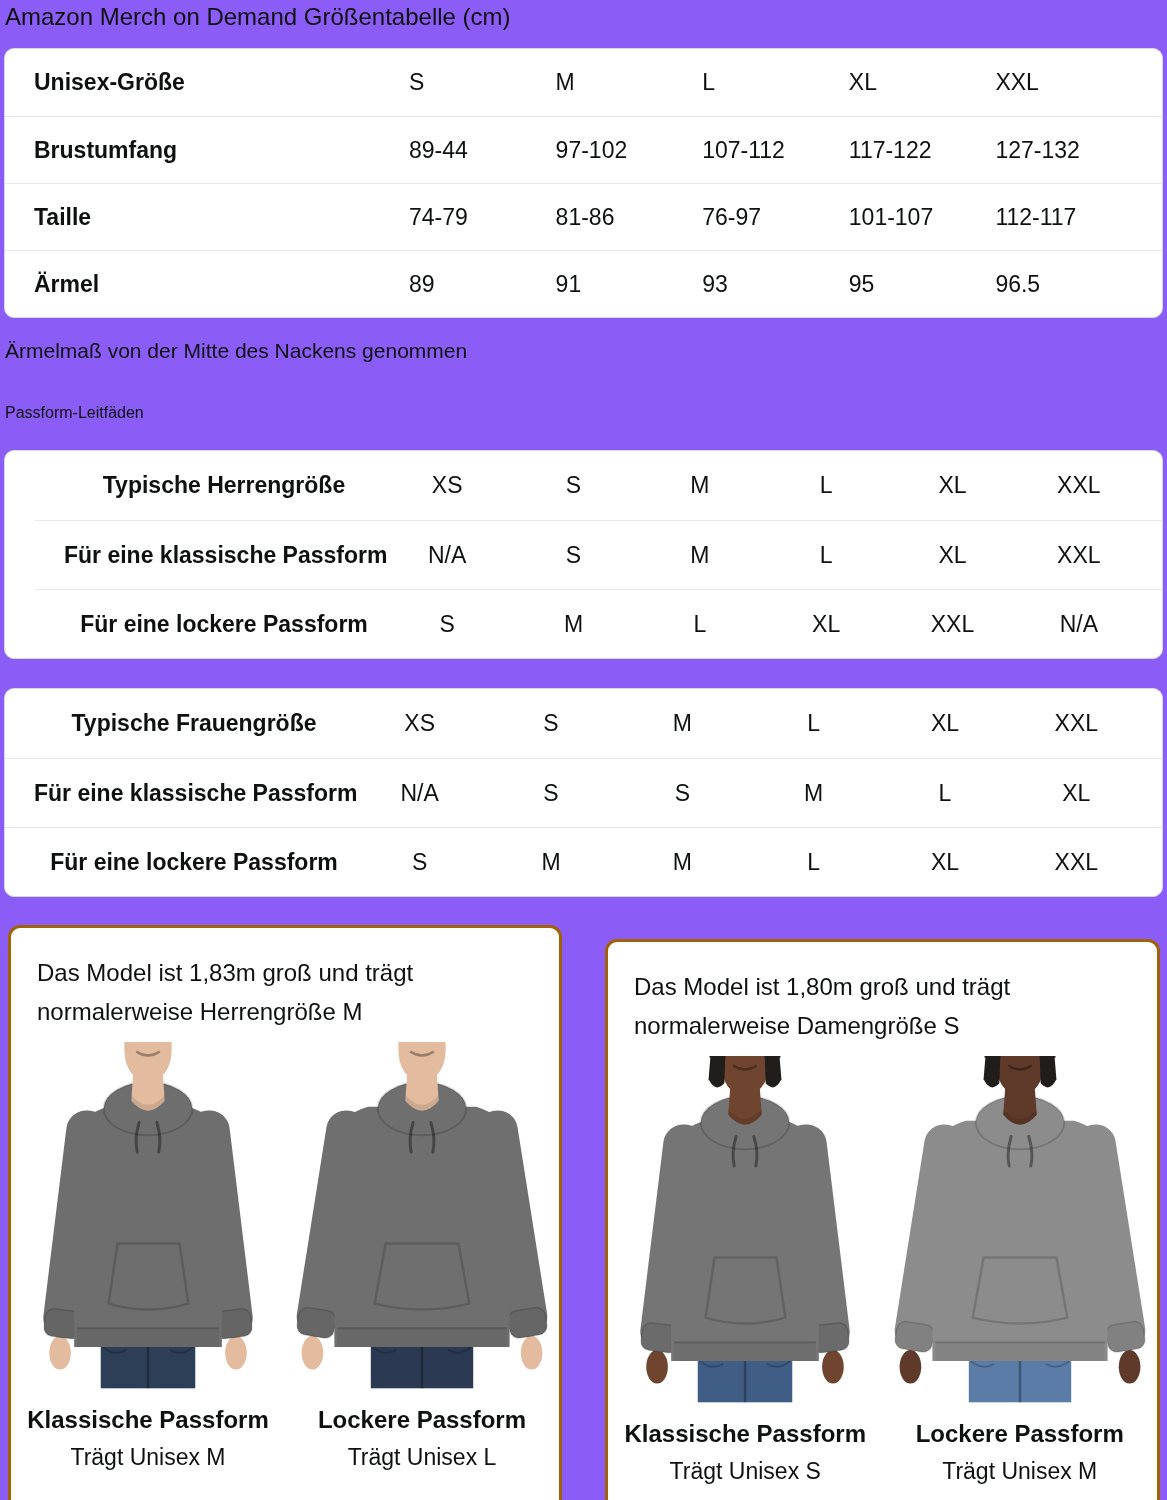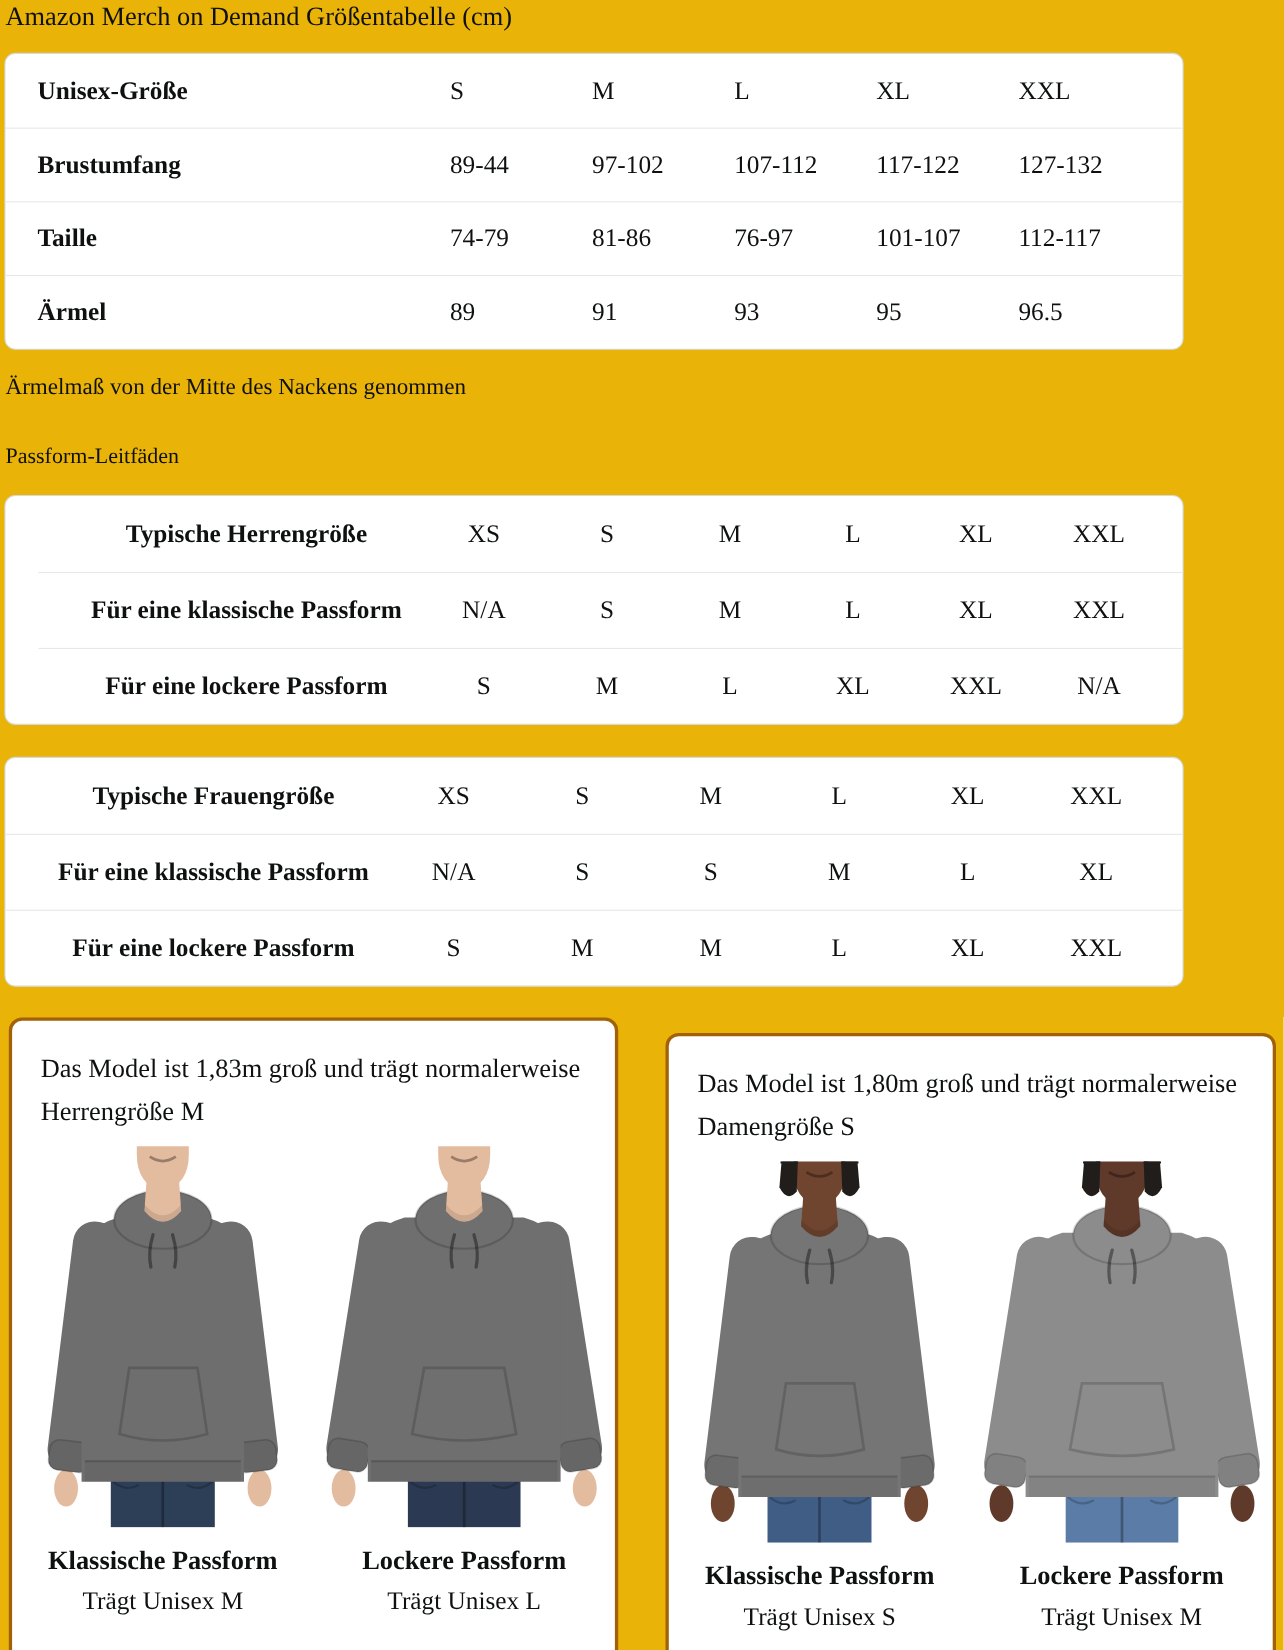--- a/index.html
+++ b/index.html
@@ -2,44 +2,44 @@
 <html><head>
 <meta charset="utf-8">
 <style>
   * { margin:0; padding:0; box-sizing:border-box; }
   html, body { background:#fff; }
   body {
     width:1167px; height:1500px; overflow:hidden;
     font-family:"Liberation Sans","DejaVu Sans",sans-serif;
     color:#0f1111;
   }
-  .page { position:relative; width:1167px; height:1500px; background:#eab308;font-family:Liberation Serif, serif; }
+  .page { position:relative; width:1167px; height:1500px; background:#8b5cf6; }
 
   .page-title { position:absolute; left:5px; top:3px; font-size:24px; font-weight:400; }
 
   .tbl {
-    position:absolute; left:4px; width:1072px;
+    position:absolute; left:4px; width:1159px;
     border:1px solid #d5d9d9; border-radius:10px; background:#fff; overflow:hidden;
   }
   .row { display:grid; align-items:center; height:67px; border-top:1px solid #e7e7e7; font-size:23px; }
   .row:first-child { border-top:none; }
   .row-label { font-weight:bold; text-align:left; }
   .cell { white-space:nowrap; }
 
   .tbl-sizes { top:48px; }
   .tbl-sizes .row { grid-template-columns:375px repeat(5,1fr); padding:0 20px 0 29px; }
   .tbl-sizes .cell { text-align:left; }
 
   .tbl-fit .row { grid-template-columns:320px repeat(6,1fr); padding:0 20px 0 29px; height:69px; }
   .tbl-fit .cell { text-align:center; }
   .tbl-men { top:450px;padding-left:30px; }
   .tbl-women { top:688px; }
 
   .sleeve-note { position:absolute; left:5px; top:339px; font-size:21px; }
-  .section-title { position:absolute; left:5px; top:404px; font-size:20px; }
+  .section-title { position:absolute; left:5px; top:404px; font-size:16px; }
 
   .card {
     position:absolute; top:925px; height:600px;
     border:3px solid #a16207; border-radius:12px; background:#fff;
   }
   .card-men   { left:8px;   width:554px; }
   .card-women { left:605px; width:555px;margin-top:14px; }
   .card-description { margin:25px 26px 0 26px; font-size:24px; line-height:39px; }
   .models { position:absolute; left:0; right:0; top:114px; display:flex; }
   .model  { flex:1; display:flex; flex-direction:column; align-items:center; }

